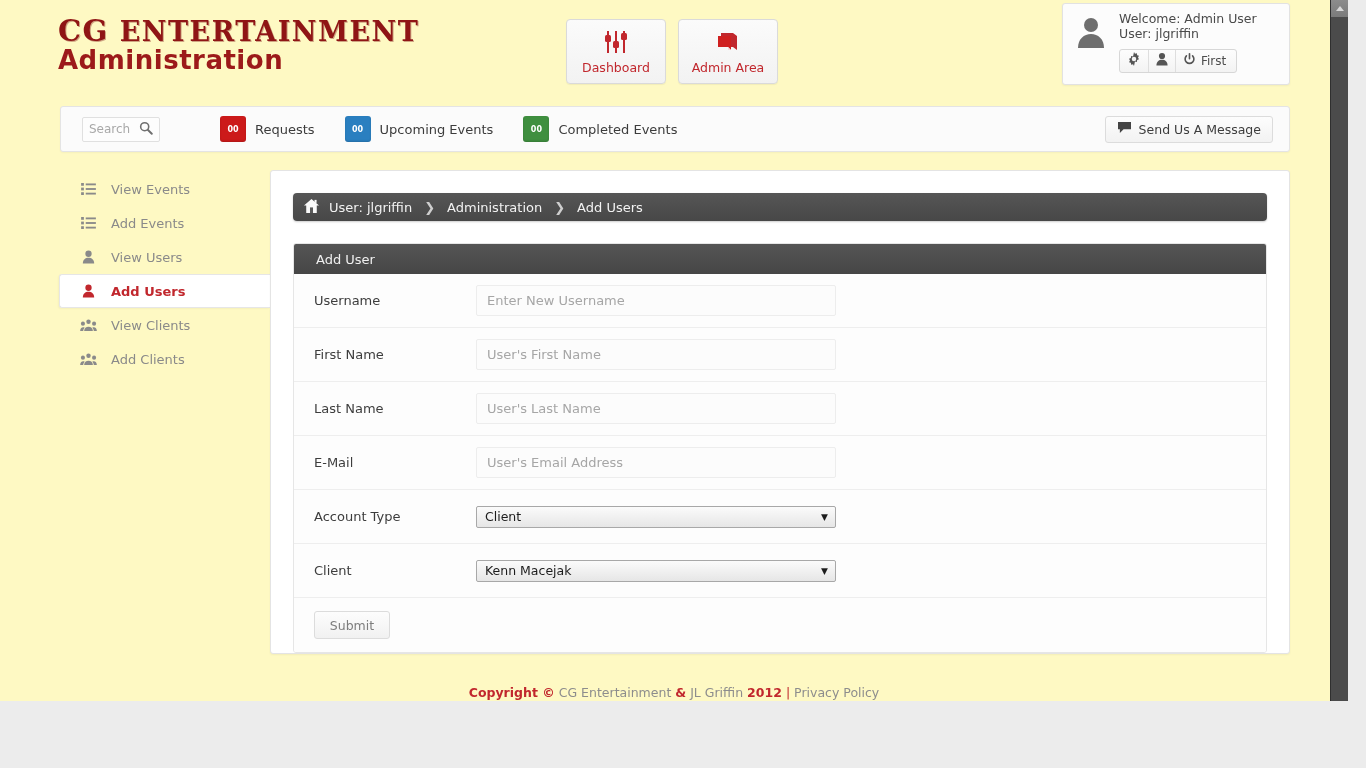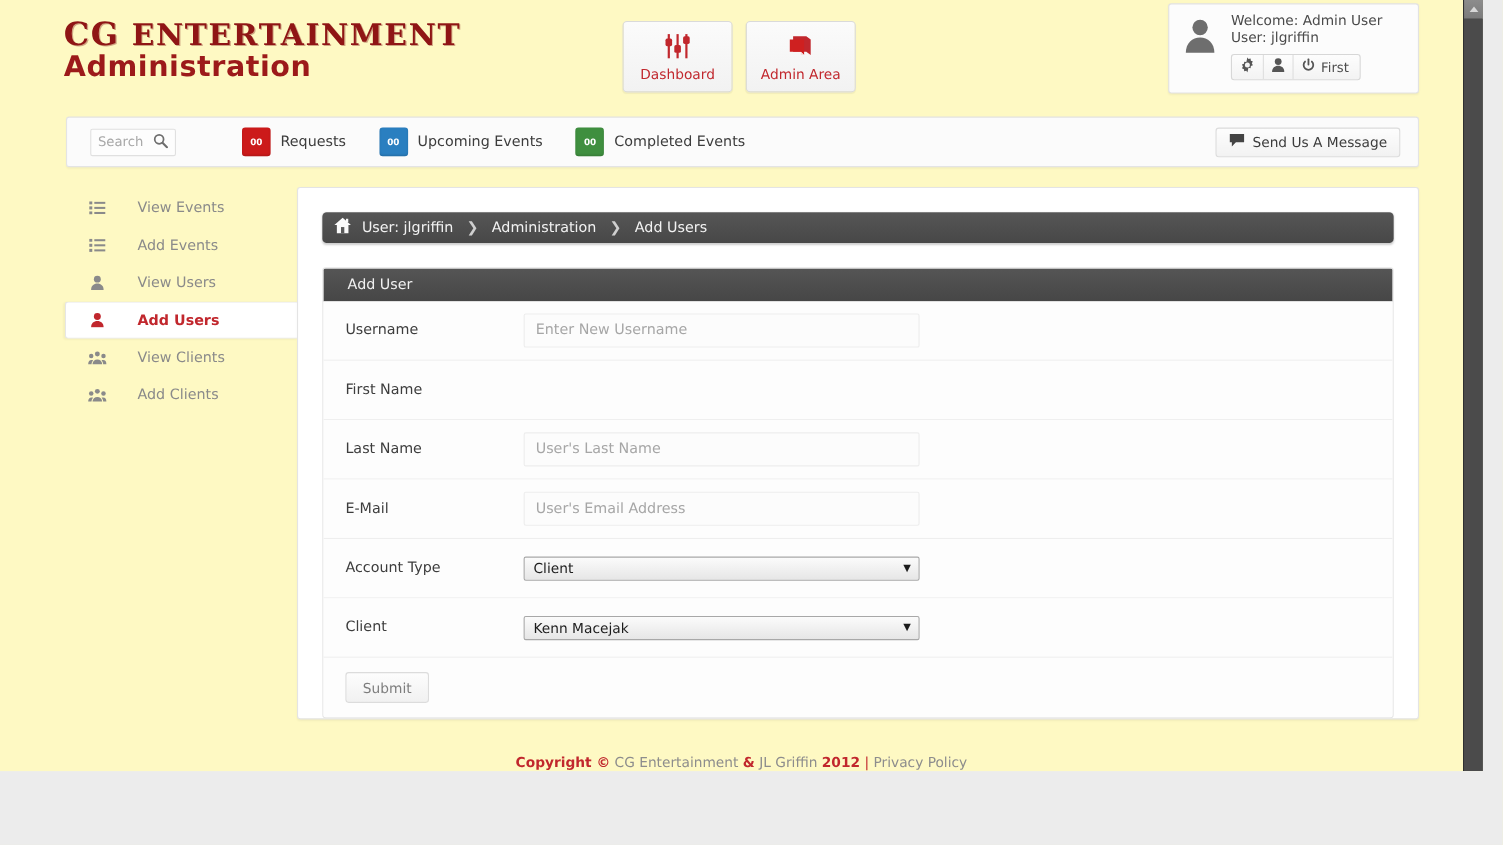--- a/index.html
+++ b/index.html
@@ -129,21 +129,21 @@
     padding: 0 11px;
     font-size: 12.5px; color: #3c3c3c;
     cursor: pointer;
   }
 
   
   .sidebar { position: absolute; left: 60px; top: 172px; width: 210px; }
   .side-item {
     height: 34px;
     display: flex; align-items: center;
-    padding-left: 20px; gap: 28px;
+    padding-left: 20px; gap: 14px;
     font-size: 13px; color: #8a8a8a;
     cursor: pointer;
   }
   .side-item.active {
     background: #fff;
     border: 1px solid #e6e6e6;
     border-right: none;
     border-radius: 3px 0 0 3px;
     color: #c1272d;
     font-weight: bold;
@@ -503,20 +503,21 @@
     <div class="panel">
       <div class="panel-head">Add User</div>
 
       <div class="frow">
         <div class="flabel">Username</div>
         <div class="finput">Enter New Username</div>
       </div>
 
       <div class="frow">
         <div class="flabel">First Name</div>
+        <div class="finput">User's First Name</div>
       </div>
 
       <div class="frow">
         <div class="flabel">Last Name</div>
         <div class="finput">User's Last Name</div>
       </div>
 
       <div class="frow">
         <div class="flabel">E-Mail</div>
         <div class="finput">User's Email Address</div>

